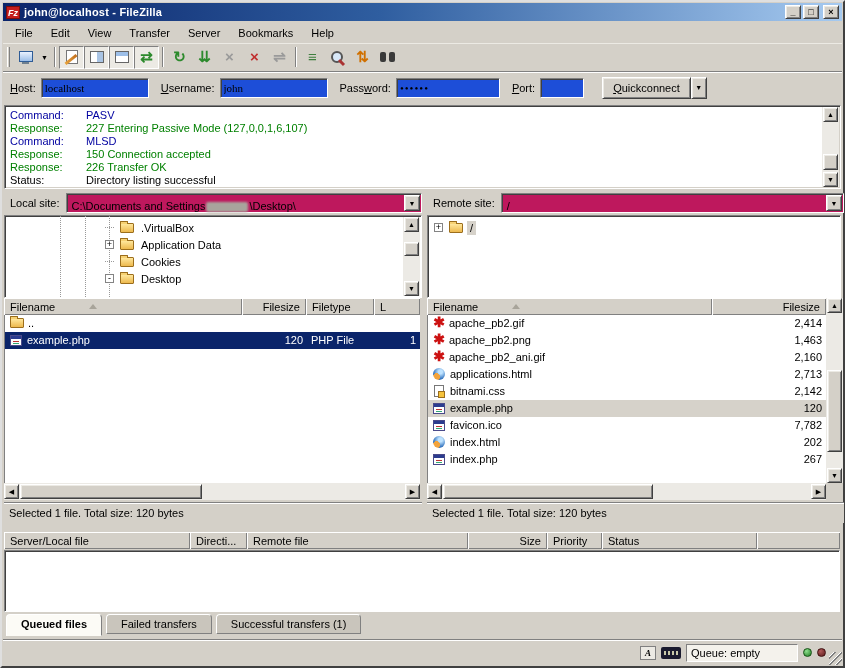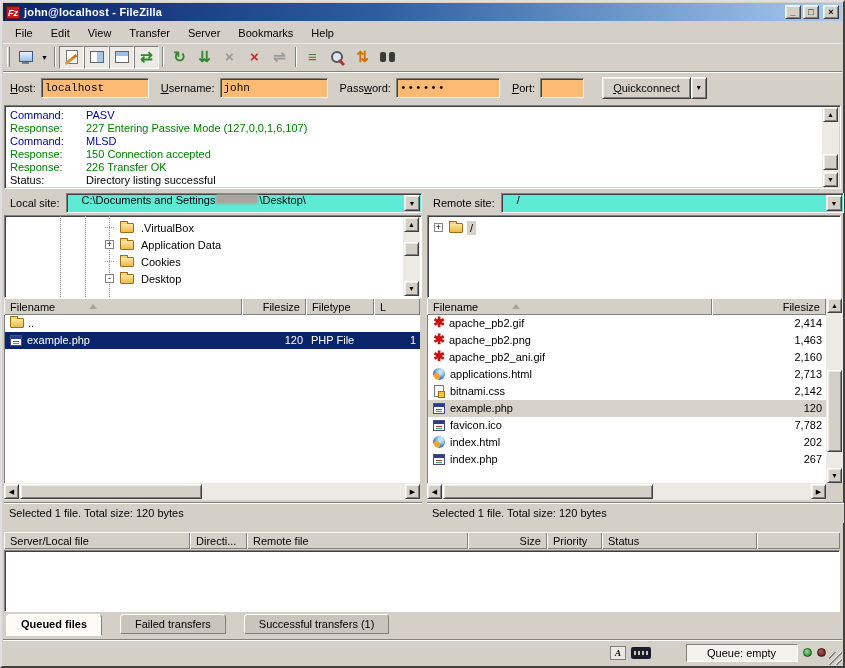--- a/index.html
+++ b/index.html
@@ -58,22 +58,22 @@
     border-radius:50%;background:#D8E8F8;}
   .ic-mag::after{content:'';position:absolute;right:0;bottom:1px;width:7px;height:3px;background:#A33;transform:rotate(45deg);}
   .ic-binoc{width:15px;height:10px;position:relative;display:inline-block;}
   .ic-binoc::before,.ic-binoc::after{content:'';position:absolute;top:0;width:6px;height:10px;background:#3A3A3A;border-radius:2px;}
   .ic-binoc::before{left:0;} .ic-binoc::after{right:0;}
 
   
   #quickbar{position:absolute;top:69px;left:1px;right:1px;height:32px;display:flex;align-items:center;
     padding-left:7px;border-top:1px solid #808080;box-shadow:0 1px 0 #FFF inset;}
   #quickbar label{margin-right:5px;}
-  .qc-input{height:20px;background:#fdba74;border:1px solid;border-color:#808080 #FFF #FFF #808080;
-    box-shadow:inset 1px 1px 0 #404040;font-family:Liberation Mono, monospace;font-size:11px;padding:1px 3px;}
+  .qc-input{height:20px;background:#1d4ed8;border:1px solid;border-color:#808080 #FFF #FFF #808080;
+    box-shadow:inset 1px 1px 0 #404040;font-family:Liberation Serif, serif;font-size:11px;padding:1px 3px;}
   #host-input{width:108px;margin-right:12px;}
   #username-input{width:108px;margin-right:12px;}
   #password-input{width:104px;margin-right:12px;letter-spacing:1px;}
   #port-input{width:44px;margin-right:10px;}
   #quickconnect-button{height:22px;padding:0 10px;font-family:"Liberation Sans",sans-serif;font-size:11px;margin-left:8px;}
   #quickconnect-drop{width:16px;height:22px;font-size:7px;padding:0;}
 
   
   #log{position:absolute;top:103px;left:2px;right:2px;height:84px;}
   #log-rows{position:absolute;inset:2px;right:19px;overflow:hidden;padding:1px 0 0 3px;background:#FFF;}
@@ -87,22 +87,22 @@
   .sb-v .sb-btn{left:1px;}
   .sb-h{position:absolute;height:17px;background:#ECEAE5;}
   .sb-h .sb-btn{top:1px;}
   .sb-thumb{position:absolute;}
 
   
   .sitebar{position:absolute;top:190px;height:22px;display:flex;align-items:center;}
   #local-sitebar{left:2px;width:418px;}
   #remote-sitebar{left:425px;width:417px;}
   .site-label{padding:0 6px;white-space:nowrap;}
-  .combo{flex:1;height:20px;background:#5eead4;border:1px solid;border-color:#808080 #FFF #FFF #808080;
-    box-shadow:inset 1px 1px 0 #404040;display:flex;align-items:flex-start;padding-left:15px;position:relative;}
+  .combo{flex:1;height:20px;background:#be185d;border:1px solid;border-color:#808080 #FFF #FFF #808080;
+    box-shadow:inset 1px 1px 0 #404040;display:flex;align-items:flex-end;padding-left:5px;position:relative;}
   .combo-arrow{position:absolute;right:1px;top:1px;bottom:1px;width:16px;font-size:7px;padding:0;}
   .redacted{display:inline-block;width:42px;height:10px;background:#A8A49C;border-radius:2px;filter:blur(1px);margin:0 1px;}
 
   
   .treebox{position:absolute;top:213px;height:83px;background:#FFF;border:1px solid;
     border-color:#808080 #FFF #FFF #808080;box-shadow:inset 1px 1px 0 #404040;overflow:hidden;}
   #local-treebox{left:2px;width:418px;}
   #remote-treebox{left:425px;width:414px;}
   .guide{position:absolute;top:0;bottom:0;border-left:1px dotted #999;}
   .tree-row{height:17px;display:flex;align-items:center;position:relative;}
@@ -157,35 +157,35 @@
   
   .statusline{position:absolute;top:500px;height:21px;line-height:20px;padding-left:5px;background:#D4D0C8;
     border-top:1px solid #808080;box-shadow:0 1px 0 #FFF inset;}
   #local-status{left:2px;width:418px;}
   #remote-status{left:425px;width:417px;}
 
   
   #queue-header{position:absolute;top:530px;left:2px;right:3px;height:18px;display:flex;}
   #queue-body{position:absolute;top:548px;left:2px;right:3px;height:62px;background:#FFF;
     border:1px solid;border-color:#808080 #FFF #FFF #808080;box-shadow:inset 1px 1px 0 #404040;}
-  #tabs{position:absolute;top:612px;left:4px;height:22px;display:flex;gap:18px;}
+  #tabs{position:absolute;top:612px;left:4px;height:22px;display:flex;gap:4px;}
   .tab{height:20px;line-height:19px;padding:0 14px;background:#C9C5BC;border:1px solid;
     border-color:#FFF #808080 #808080 #FFF;border-radius:4px 4px 0 0;}
   .tab.active{background:#FCFBF6;font-weight:bold;height:22px;border-bottom-color:#FCFBF6;}
 
   
   #statusbar{position:absolute;left:1px;right:1px;bottom:1px;height:26px;border-top:1px solid #808080;
     box-shadow:0 1px 0 #FFF inset;display:flex;align-items:center;justify-content:flex-end;padding-right:16px;gap:5px;}
   #ascii-badge{width:16px;height:14px;background:#ECEAE4;border:1px solid #808080;font-size:9px;font-weight:bold;
     font-style:italic;text-align:center;line-height:12px;font-family:"Liberation Serif",serif;}
   #speed-badge{width:20px;height:12px;background:#1A1A2E;border-radius:2px;position:relative;}
   #speed-badge::after{content:'';position:absolute;left:3px;top:4px;width:14px;height:4px;
     background:repeating-linear-gradient(90deg,#C8C8A8 0 2px,transparent 2px 4px);}
   #queue-panel{width:112px;height:18px;background:#F4F2EC;border:1px solid;border-color:#808080 #FFF #FFF #808080;
-    line-height:16px;padding-left:20px;margin-left:30px;}
+    line-height:16px;padding-left:4px;}
   .led{width:9px;height:9px;border-radius:50%;}
   #led-green{background:radial-gradient(circle at 35% 30%,#8FE08F,#1F7A1F);border:1px solid #145214;}
   #led-red{background:radial-gradient(circle at 35% 30%,#B05858,#5A1A1A);border:1px solid #401010;}
   #grip{position:absolute;right:1px;bottom:1px;width:13px;height:13px;
     background:repeating-linear-gradient(135deg,transparent 0 3px,#FFF 3px 4px,#808080 4px 5px);}
 </style>
 </head>
 <body>
 
 <div id="app">

